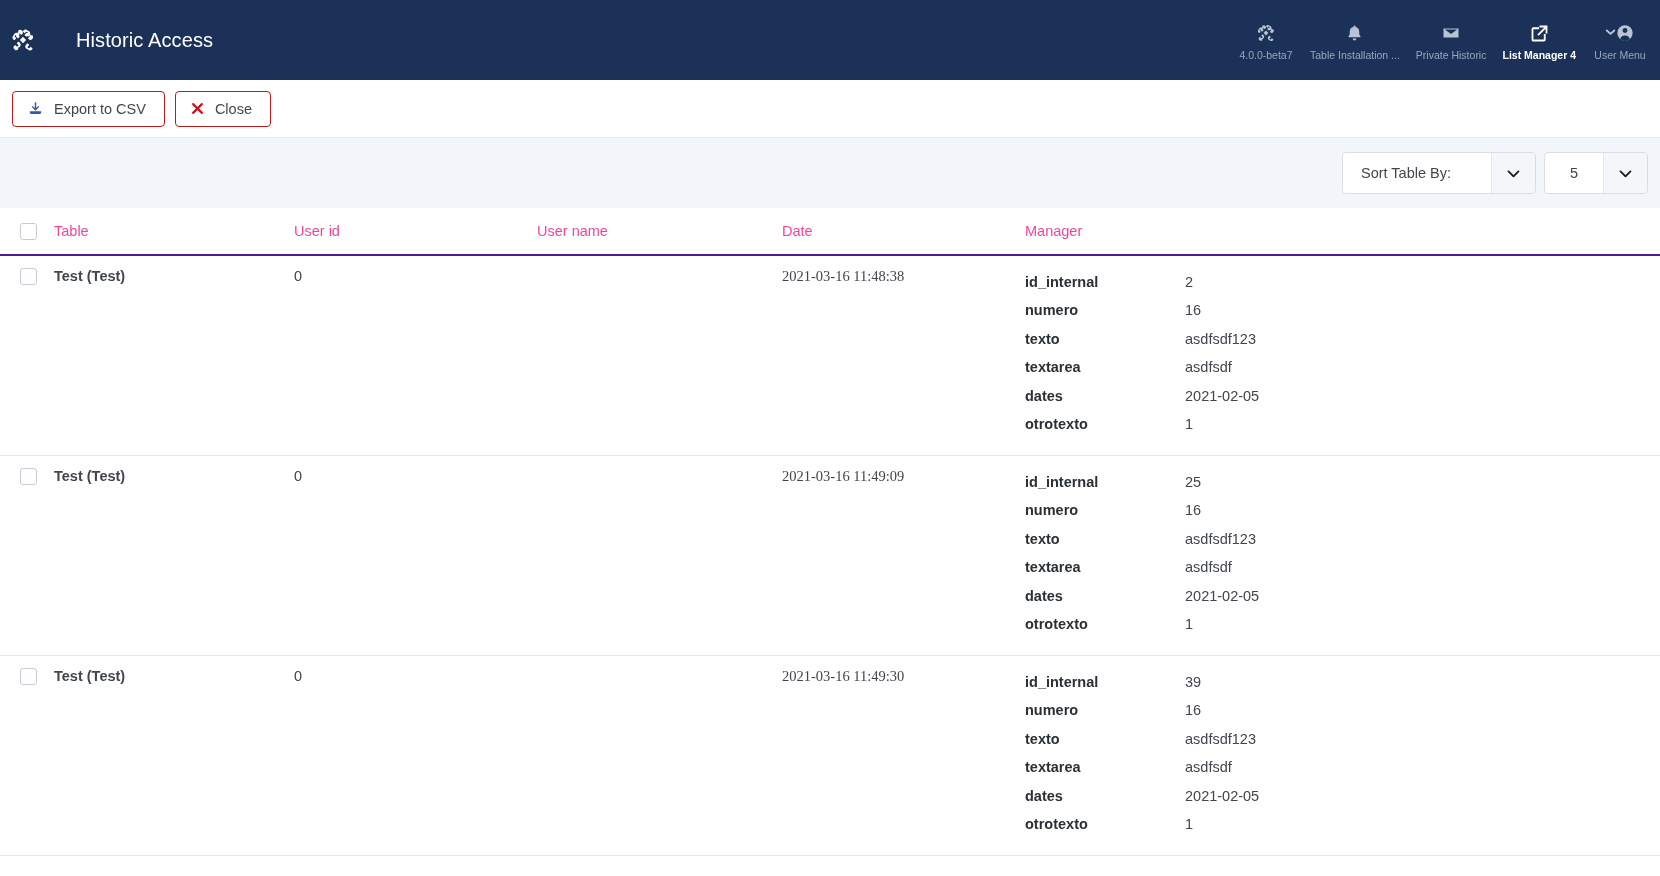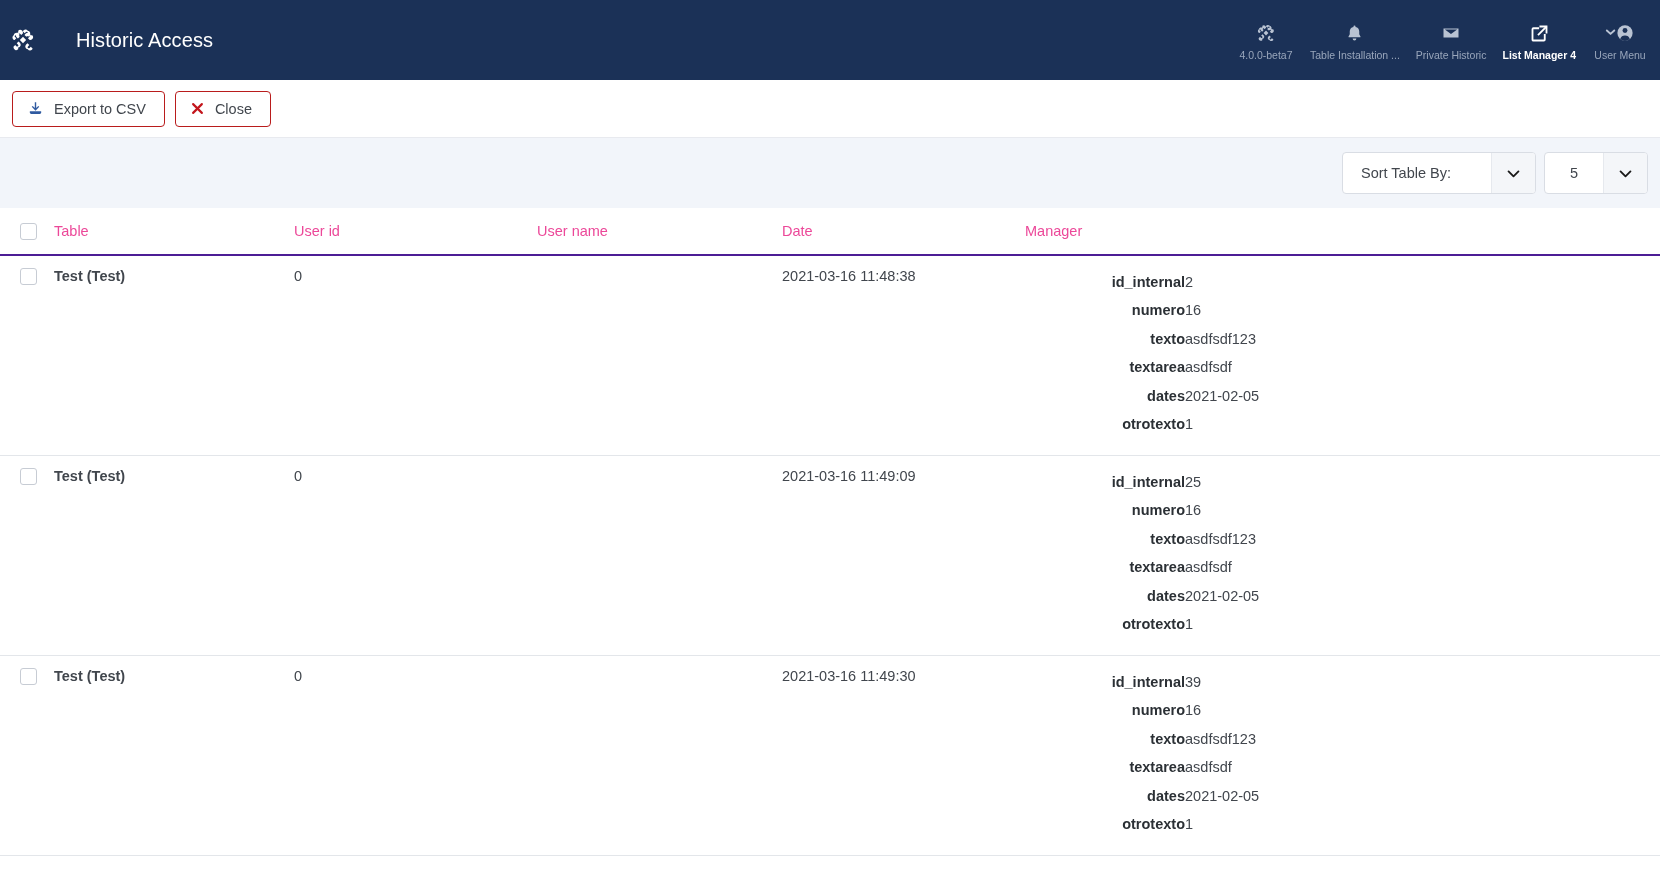--- a/index.html
+++ b/index.html
@@ -166,35 +166,35 @@
   table.grid tbody td {
     font-size: 14.5px;
     color: #41464d;
     vertical-align: top;
     padding-top: 12px;
     padding-bottom: 16px;
     border-bottom: 1px solid #e3e6ea;
   }
   td.cell-check { padding-left: 20px; }
   td.cell-name { font-weight: 700; color: #2b3035; }
-  td.cell-date { color: #41464d; }
+  td.cell-date { color: #41464d; font-family: Liberation Serif, serif; }
 
   .cb {
     width: 17px; height: 17px;
     border: 1px solid #c7ccd4;
     border-radius: 3px;
     background: #fff;
     display: inline-block;
     cursor: pointer;
     vertical-align: middle;
   }
   .th-check { padding-left: 20px !important; }
 
   .kvlist { width: 100%; }
-  .kvrow { display: flex; align-items: flex-start; line-height: 28.5px; text-align: right; }
+  .kvrow { display: flex; align-items: flex-start; line-height: 28.5px; }
   .kvkey {
     width: 160px;
     font-weight: 700;
     color: #2b3035;
     font-size: 14.5px;
     flex: 0 0 160px;
   }
   .kvval {
     color: #41464d;
     font-size: 14.5px;

